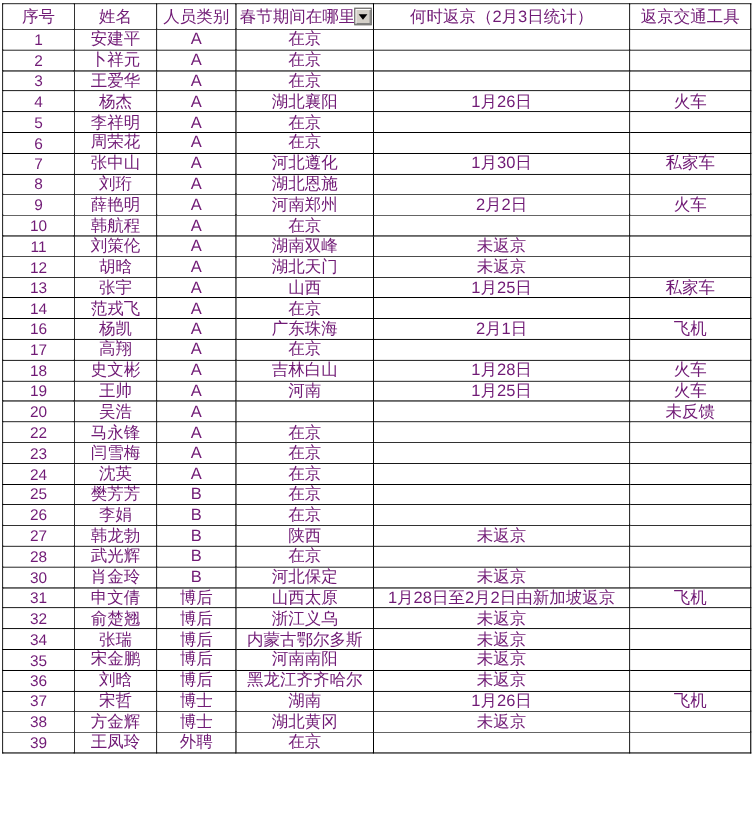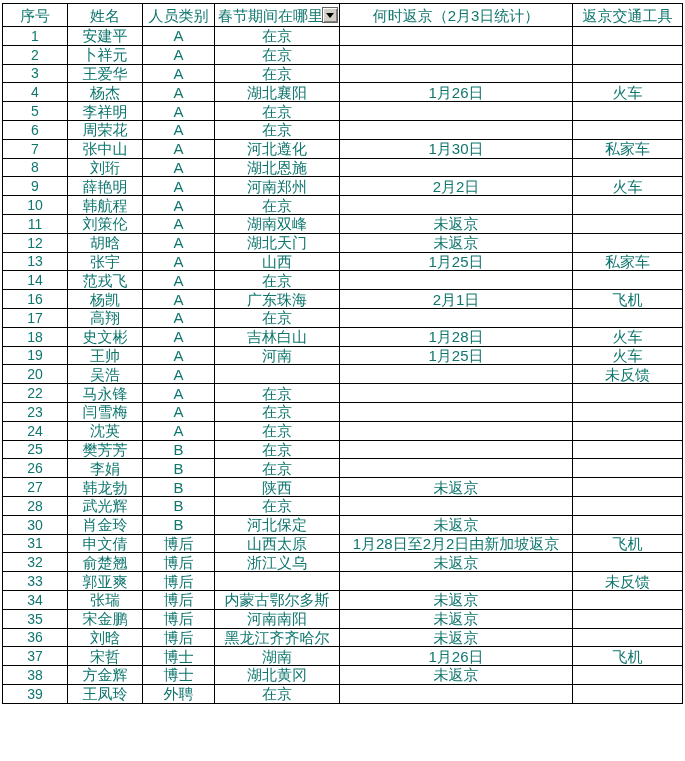--- a/index.html
+++ b/index.html
@@ -1,18 +1,18 @@
 <!DOCTYPE html>
 <html><head>
 <meta charset="utf-8">
 <style>
   html,body{margin:0;padding:0;background:#ffffff;}
   .sheet{
     position:relative;width:685px;height:761px;overflow:hidden;background:#ffffff;
-    font-family:"Liberation Sans","DejaVu Sans",sans-serif;color:#0f766e;
+    font-family:"Liberation Sans","DejaVu Sans",sans-serif;color:#701a75;
   }
   table{
     position:absolute;left:2px;top:3px;border-collapse:collapse;table-layout:fixed;
   }
   th,td{
     border:1px solid #000;padding:0;margin:0;text-align:center;vertical-align:middle;
     font-size:15px;font-weight:normal;white-space:nowrap;overflow:hidden;line-height:1;
     position:relative;background:#fff;
   }
   thead tr{height:23px;}
@@ -289,28 +289,20 @@
     </tr>
         <tr data-name="table-row">
       <td data-name="cell-no">32</td>
       <td data-name="cell-name">俞楚翘</td>
       <td data-name="cell-category">博后</td>
       <td data-name="cell-location">浙江义乌</td>
       <td data-name="cell-return-date">未返京</td>
       <td data-name="cell-transport"></td>
     </tr>
         <tr data-name="table-row">
-      <td data-name="cell-no">33</td>
-      <td data-name="cell-name">郭亚爽</td>
-      <td data-name="cell-category">博后</td>
-      <td data-name="cell-location"></td>
-      <td data-name="cell-return-date"></td>
-      <td data-name="cell-transport">未反馈</td>
-    </tr>
-        <tr data-name="table-row">
       <td data-name="cell-no">34</td>
       <td data-name="cell-name">张瑞</td>
       <td data-name="cell-category">博后</td>
       <td data-name="cell-location">内蒙古鄂尔多斯</td>
       <td data-name="cell-return-date">未返京</td>
       <td data-name="cell-transport"></td>
     </tr>
         <tr data-name="table-row">
       <td data-name="cell-no">35</td>
       <td data-name="cell-name">宋金鹏</td>

